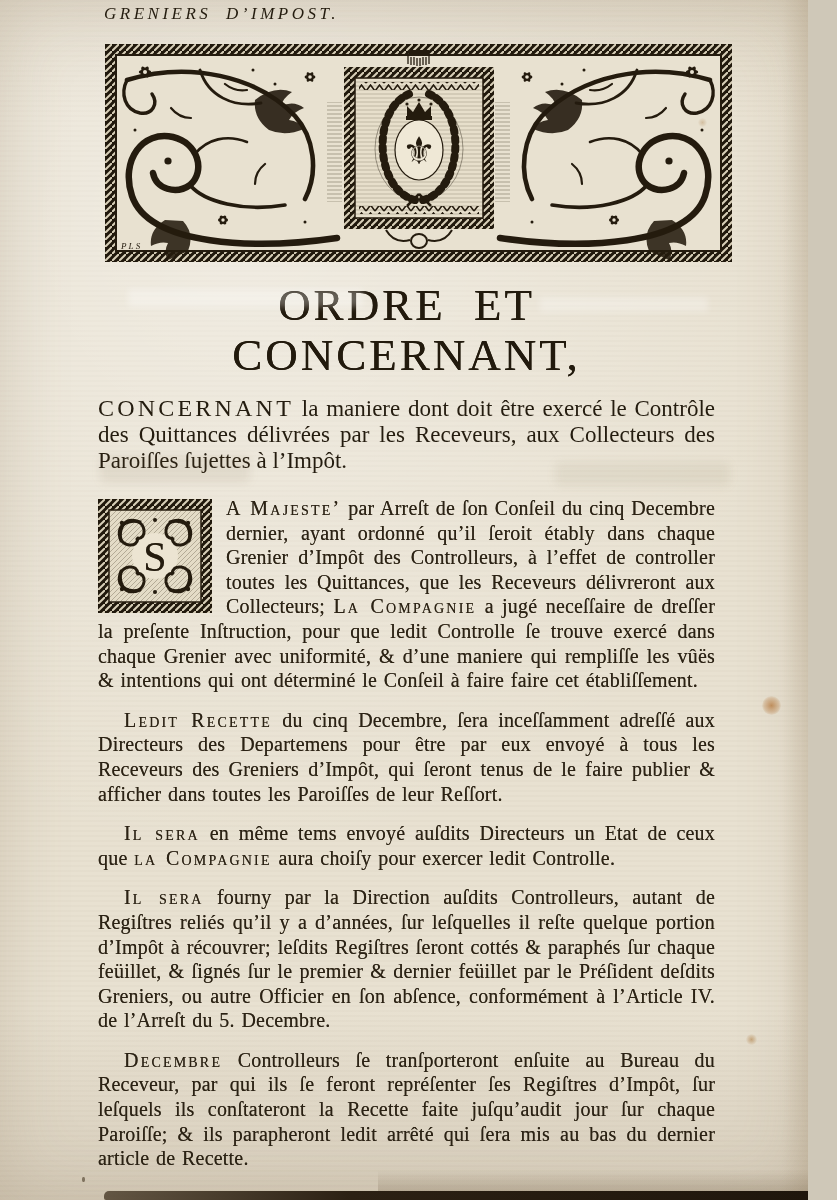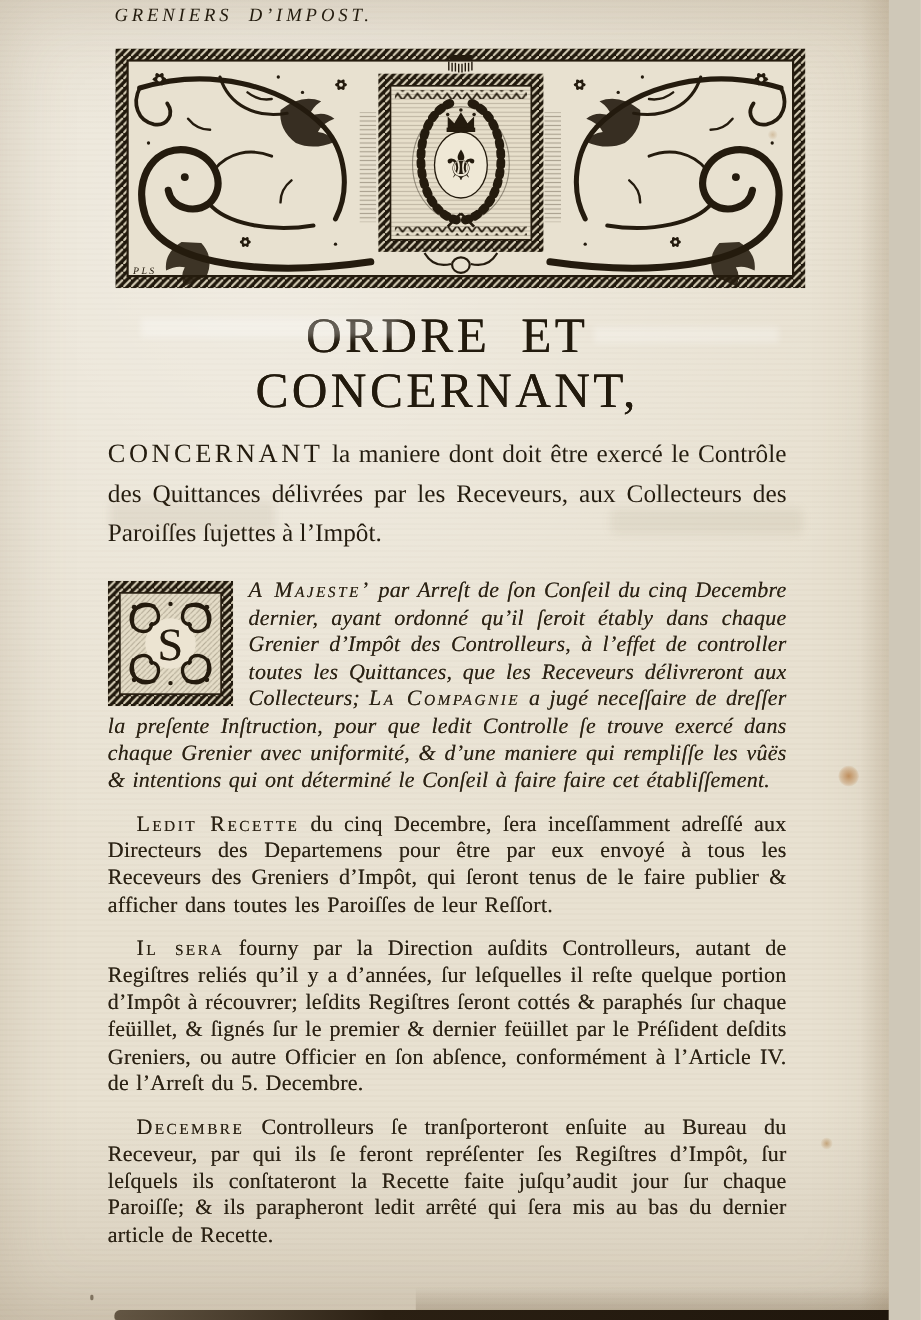--- a/index.html
+++ b/index.html
@@ -27,37 +27,37 @@
 
   .headpiece{display:block;margin:20px auto 0 6px;}
 
   h1.title{
     font-weight:normal;text-align:center;margin:18px 0 0 0;
     font-size:45px;line-height:50px;letter-spacing:3px;word-spacing:14px;
     color:#221a0d; text-shadow:0 0 .6px #221a0d;
   }
 
   .subtitle{
-    margin:15px 0 0 0;font-size:23px;line-height:36px;text-align:justify;
+    margin:15px 0 0 0;font-size:23px;line-height:26px;text-align:justify;
     color:#241c0f;
   }
   .subtitle .lead{letter-spacing:3.2px;font-size:24px;}
 
   .dateline{
     margin:17px 0 0 0;text-align:center;font-style:italic;
     font-size:17.5px;letter-spacing:.6px;word-spacing:4px;color:#2e2516;
   }
 
   .body-copy{
     margin-top:22px;font-size:20px;line-height:24.6px;text-align:justify;
     letter-spacing:.2px;word-spacing:1.5px;color:var(--ink,#2b2214);
     text-shadow:0 0 .4px rgba(43,34,20,.7);
   }
   .para{margin:0 0 15px 0;text-indent:26px;}
-  .lead-para{text-indent:0;font-style:italic;}
+  .lead-para{text-indent:0;}
   .sc{font-variant:small-caps;letter-spacing:2.2px;}
 
   .dropcap{
     float:left;width:114px;height:114px;margin:3px 14px 2px 0;
   }
 
   
   .artifact{position:absolute;pointer-events:none;}
   .fox-a{left:762px;top:696px;width:19px;height:19px;border-radius:50%;
     background:radial-gradient(circle, rgba(172,102,35,.65), rgba(172,102,35,.25) 55%, rgba(172,102,35,0) 75%);}
@@ -207,20 +207,21 @@
         <use href="#cc" transform="rotate(90 57 57)"></use>
         <use href="#cc" transform="rotate(180 57 57)"></use>
         <use href="#cc" transform="rotate(270 57 57)"></use>
         <circle cx="57" cy="21" r="2" fill="#241b0e"></circle>
         <circle cx="57" cy="93" r="2" fill="#241b0e"></circle>
         <text x="57" y="72" text-anchor="middle" font-size="42" font-family="'Liberation Serif',serif" fill="#241b0e">S</text>
       </svg>
 
     <p class="para lead-para"><span class="sc">A Majeste’</span><span> par Arreſt de ſon Conſeil du cinq Decembre dernier, ayant ordonné qu’il ſeroit étably dans chaque Grenier d’Impôt des Controlleurs, à l’effet de controller toutes les Quittances, que les Receveurs délivreront aux Collecteurs; </span><span class="sc">La Compagnie</span><span> a jugé neceſſaire de dreſſer la preſente Inſtruction, pour que ledit Controlle ſe trouve exercé dans chaque Grenier avec uniformité, &amp; d’une maniere qui rempliſſe les vûës &amp; intentions qui ont déterminé le Conſeil à faire faire cet établiſſement.</span></p>
         <p class="para"><span class="sc">Ledit Recette</span><span> du cinq Decembre, ſera inceſſamment adreſſé aux Directeurs des Departemens pour être par eux envoyé à tous les Receveurs des Greniers d’Impôt, qui ſeront tenus de le faire publier &amp; afficher dans toutes les Paroiſſes de leur Reſſort.</span></p>
+        <p class="para"><span class="sc">Il sera</span><span> en même tems envoyé auſdits Directeurs un Etat de ceux que </span><span class="sc">la Compagnie</span><span> aura choiſy pour exercer ledit Controlle.</span></p>
         <p class="para"><span class="sc">Il sera</span><span> fourny par la Direction auſdits Controlleurs, autant de Regiſtres reliés qu’il y a d’années, ſur leſquelles il reſte quelque portion d’Impôt à récouvrer; leſdits Regiſtres ſeront cottés &amp; paraphés ſur chaque feüillet, &amp; ſignés ſur le premier &amp; dernier feüillet par le Préſident deſdits Greniers, ou autre Officier en ſon abſence, conformément à l’Article IV. de l’Arreſt du 5. Decembre.</span></p>
         <p class="para"><span class="sc">Decembre</span><span> Controlleurs ſe tranſporteront enſuite au Bureau du Receveur, par qui ils ſe feront repréſenter ſes Regiſtres d’Impôt, ſur leſquels ils conſtateront la Recette faite juſqu’audit jour ſur chaque Paroiſſe; &amp; ils parapheront ledit arrêté qui ſera mis au bas du dernier article de Recette.</span></p>
       </div>
   </div>
 
   <div class="artifact glare-1"></div>
   <div class="artifact glare-2"></div>
   <div class="artifact ghost-1"></div>
   <div class="artifact ghost-2"></div>
   <div class="artifact fox-a"></div>

